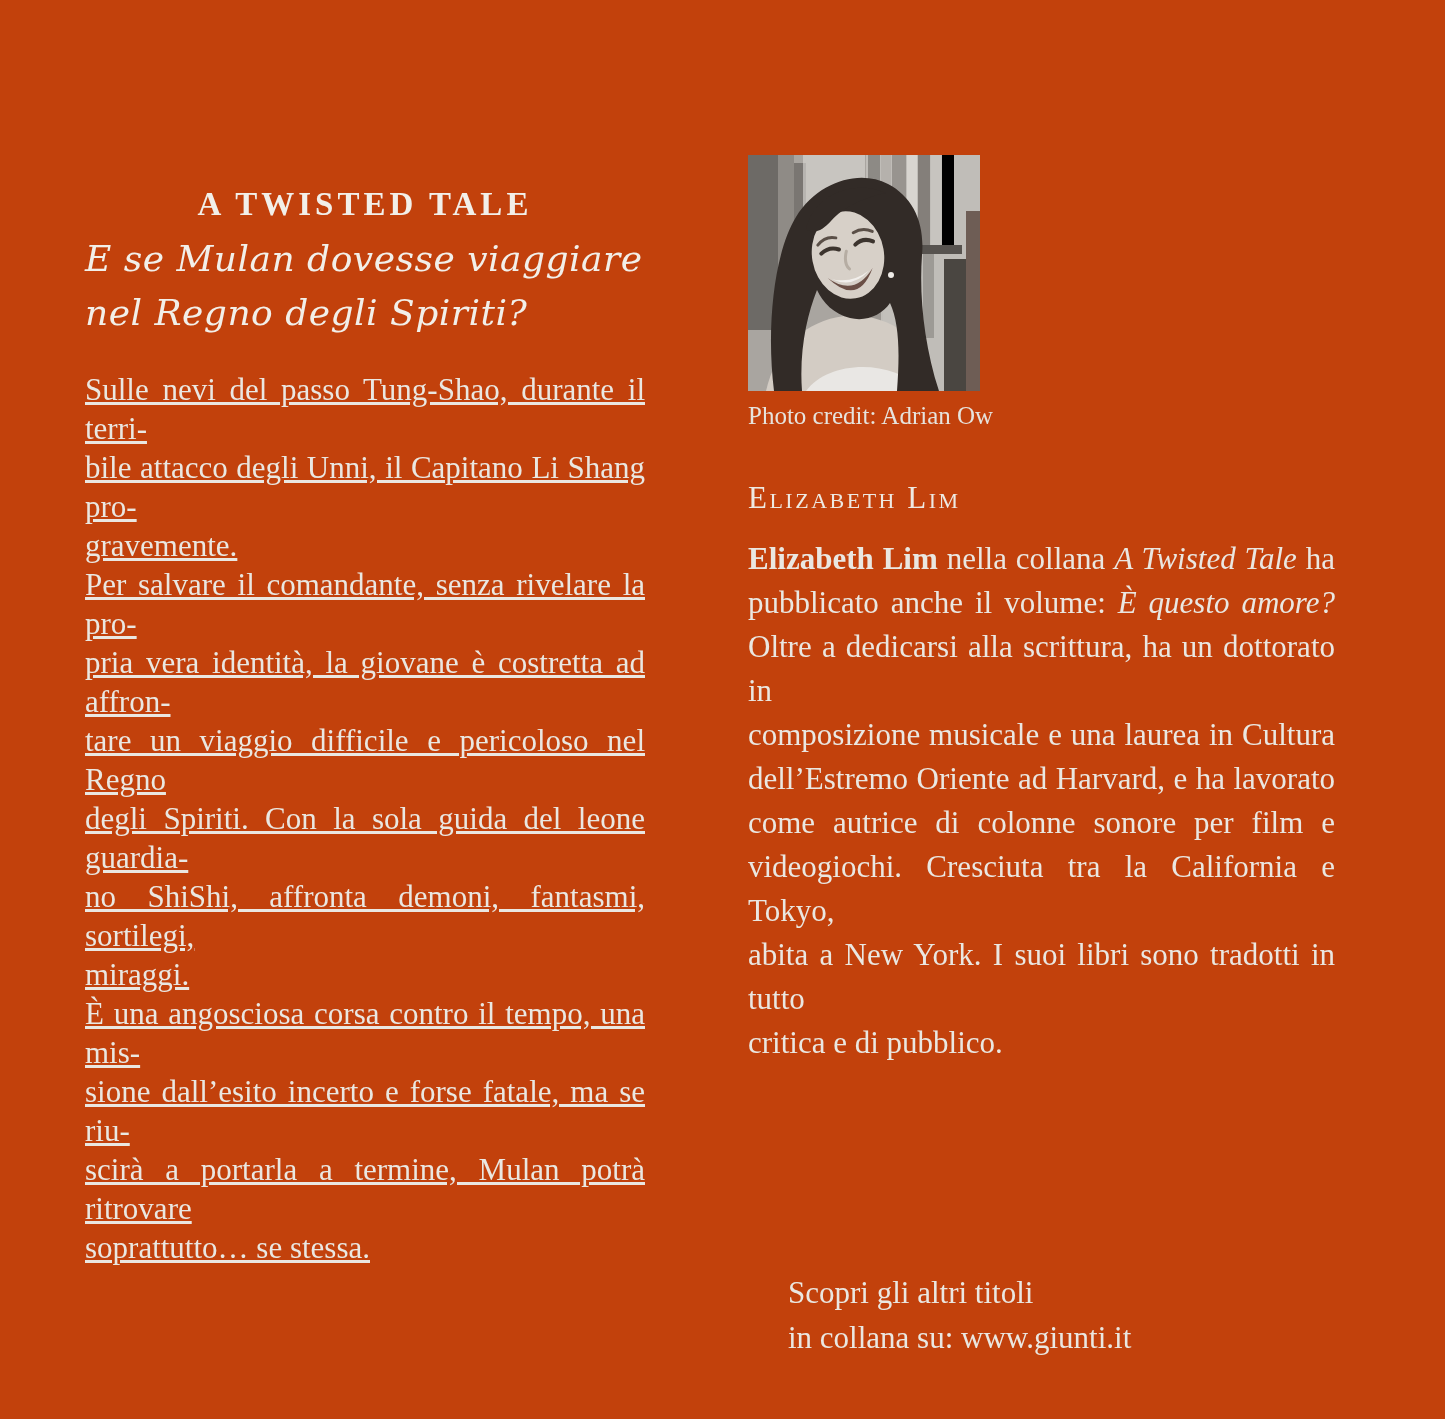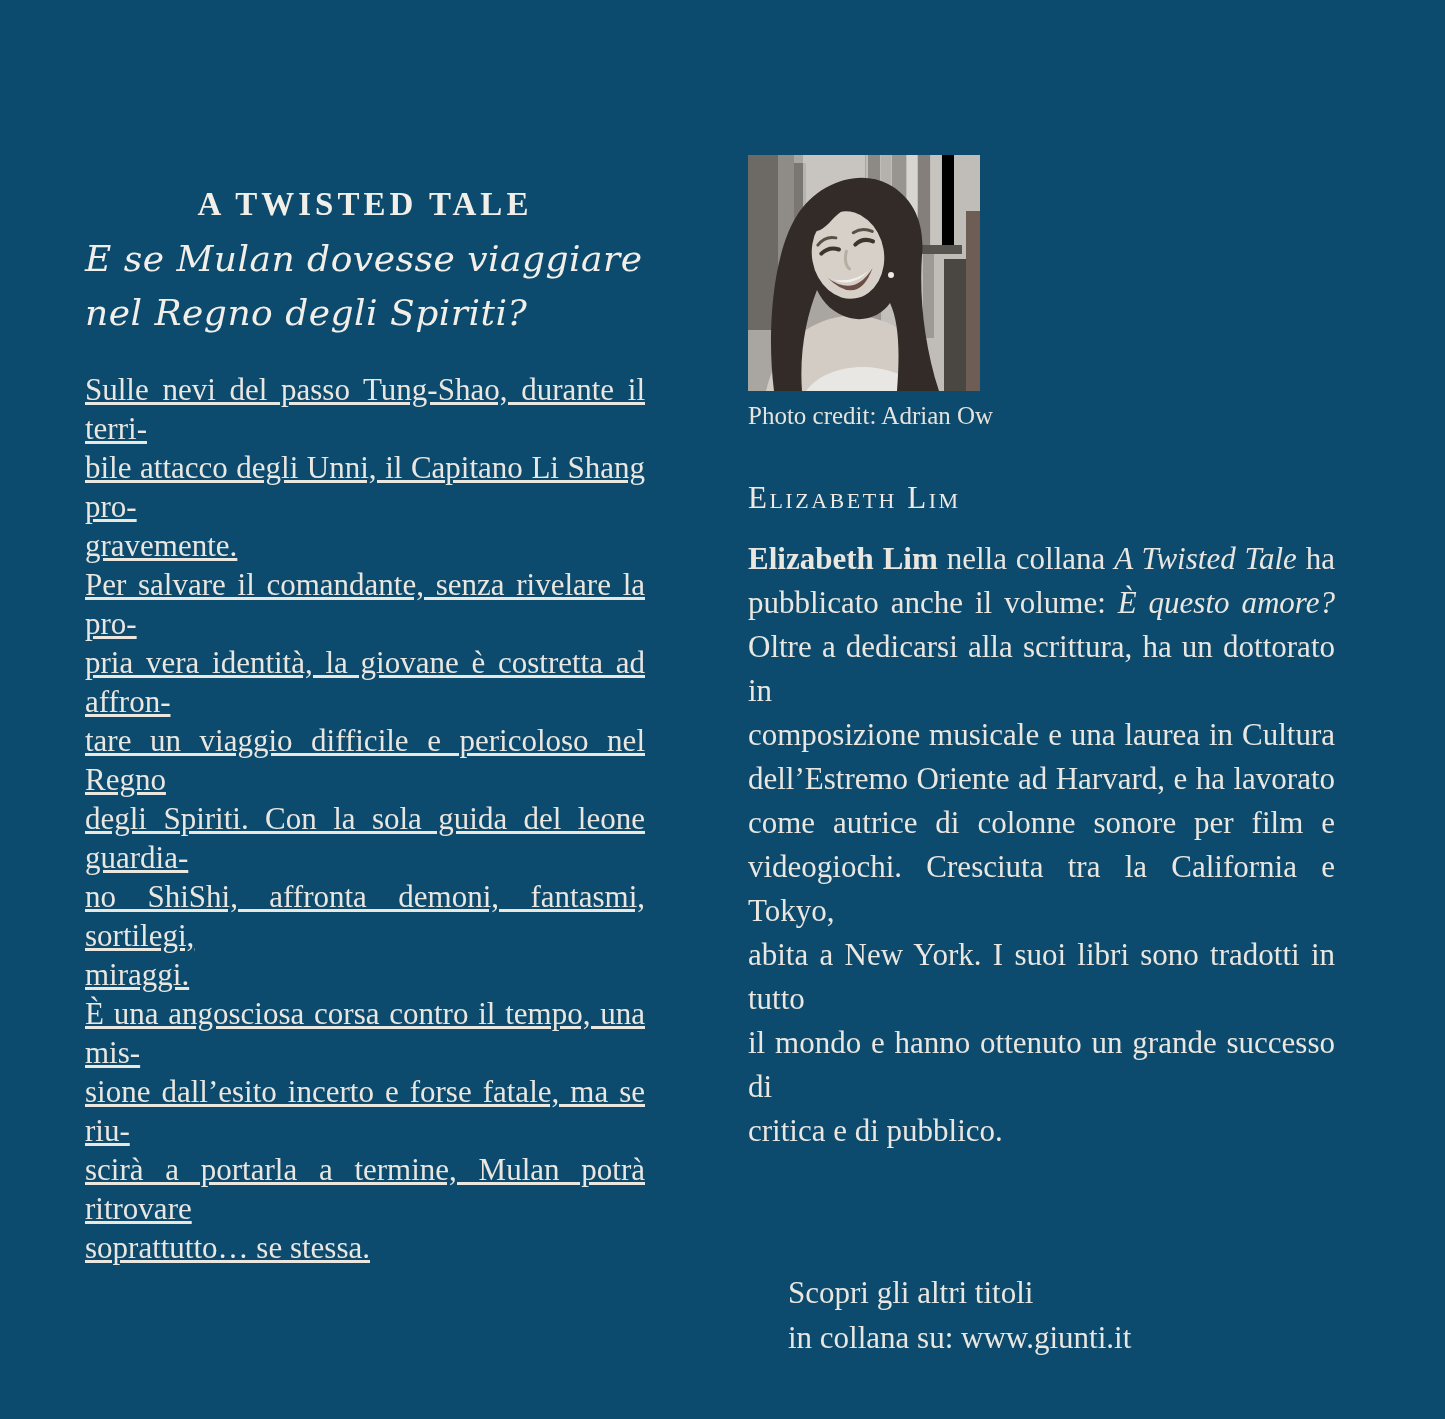--- a/index.html
+++ b/index.html
@@ -4,21 +4,21 @@
 <style>
   html, body {
     margin: 0;
     padding: 0;
     background: #0c151b;
   }
   .page {
     position: relative;
     width: 1445px;
     height: 1419px;
-    background: #0c4a6e;
+    background: #c2410c;
     color: #eae7e1;
     font-family: "Liberation Serif", serif;
     overflow: hidden;
   }
 
   
   .left-col {
     position: absolute;
     left: 85px;
     top: 185px;
@@ -187,21 +187,20 @@
 
     <div class="body-text bio">
         <div class="ln j"><span class="b">Elizabeth Lim</span><span> nella collana </span><span class="i">A Twisted Tale</span><span> ha</span></div>
         <div class="ln j"><span>pubblicato anche il volume: </span><span class="i">È questo amore?</span></div>
         <div class="ln j">Oltre a dedicarsi alla scrittura, ha un dottorato in</div>
         <div class="ln j">composizione musicale e una laurea in Cultura</div>
         <div class="ln j">dell’Estremo Oriente ad Harvard, e ha lavorato</div>
         <div class="ln j">come autrice di colonne sonore per film e</div>
         <div class="ln j">videogiochi. Cresciuta tra la California e Tokyo,</div>
         <div class="ln j">abita a New York. I suoi libri sono tradotti in tutto</div>
-        <div class="ln j">il mondo e hanno ottenuto un grande successo di</div>
         <div class="ln">critica e di pubblico.</div>
       </div>
   </section>
 
   <div class="footer">
       <div class="ln">Scopri gli altri titoli</div>
       <div class="ln">in collana su: www.giunti.it</div>
     </div>
 
 </div>

